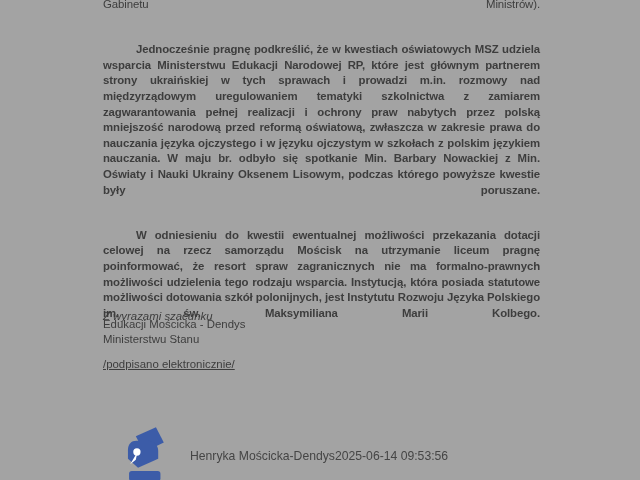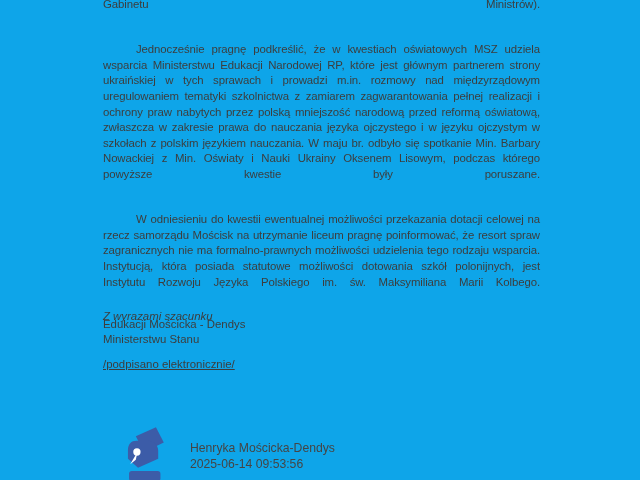--- a/index.html
+++ b/index.html
@@ -12,21 +12,21 @@
     height: 480px;
     overflow: hidden;
     font-family: "Liberation Sans", sans-serif;
     color: #3a3a3a;
   }
 
   #page {
     position: relative;
     width: 640px;
     height: 480px;
-    background: #0ea5e9;
+    background: #a3a3a3;
   }
 
   
   .letter-body {
     position: absolute;
     left: 103px;
     top: -3px;
     width: 437px;
   }
 
@@ -37,20 +37,21 @@
     text-align: justify;
     text-justify: inter-word;
     color: #3d3d3d;
     letter-spacing: -0.1px;
   }
   .para.indent {
     text-indent: 33px;
   }
   .para.gap {
     margin-top: 14px;
+    font-weight: bold;
   }
   
   .para::after {
     content: "";
     display: inline-block;
     width: 100%;
   }
 
   
   .closing {
@@ -101,23 +102,24 @@
     gap: 14px;
   }
   .stamp-icon {
     width: 58px;
     height: 56px;
     flex: 0 0 auto;
     display: block;
   }
   .stamp-text {
     display: flex;
-    flex-direction: column;
+    flex-direction: row;
     justify-content: center;
     padding-top: 8px;
+    align-items: flex-end;
   }
   .stamp-name,
   .stamp-date {
     font-size: 12.2px;
     line-height: 16.5px;
     color: #454545;
     white-space: nowrap;
   }
 </style>
 </head>

